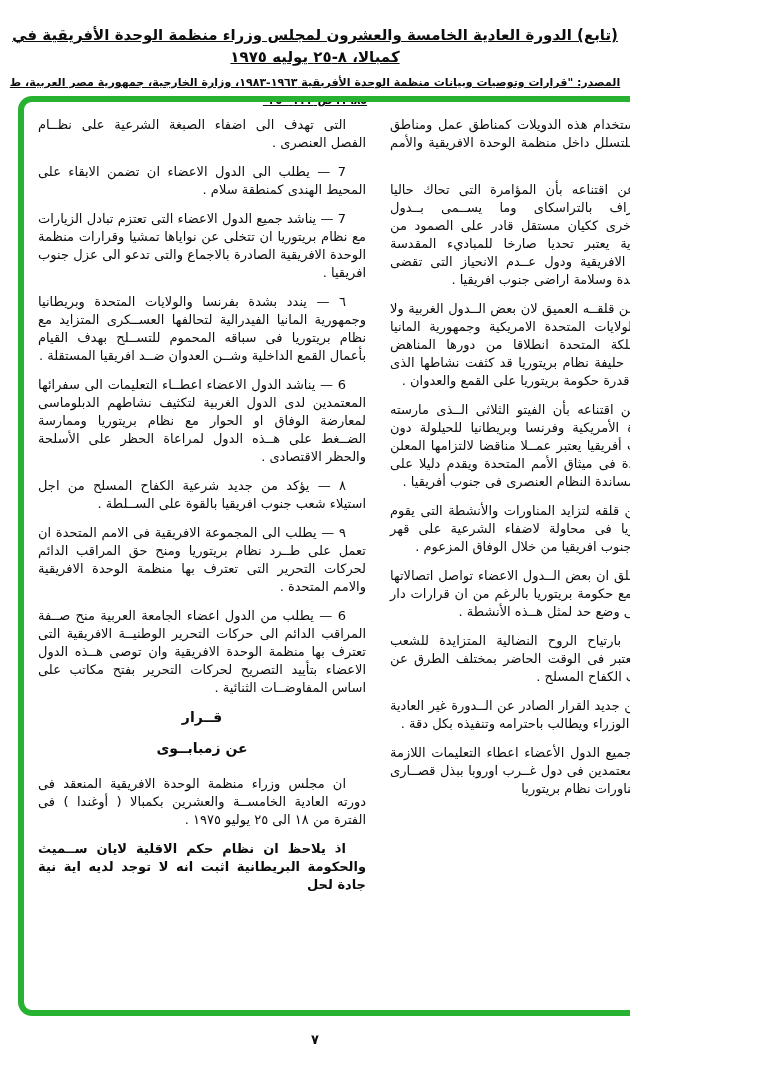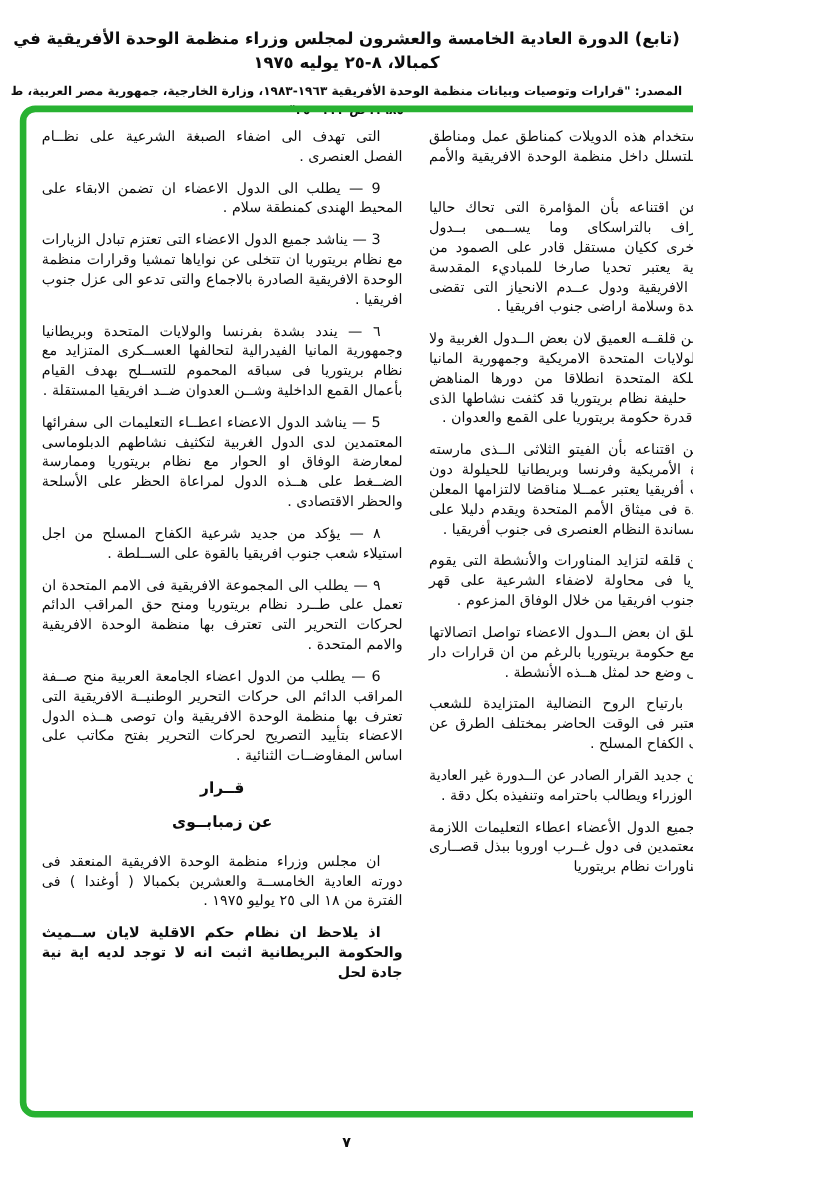--- a/index.html
+++ b/index.html
@@ -8,20 +8,21 @@
     background: #ffffff;
   }
   .page {
     position: relative;
     width: 630px;
     height: 1078px;
     background: #ffffff;
     font-family: "DejaVu Sans", sans-serif;
     color: #0d0d0d;
     overflow: hidden;
+    text-decoration: underline;
   }
   .page-header {
     text-align: center;
     direction: rtl;
     padding-top: 24px;
   }
   .header-title {
     font-size: 15px;
     font-weight: bold;
     line-height: 22px;
@@ -113,24 +114,24 @@
         <p class="para body">واذ يعــرب عن قلقــه العميق لان بعض الــدول الغربية ولا سيما فرنسا والولايات المتحدة الامريكية وجمهورية المانيا الفيدرالية والمملكة المتحدة انطلاقا من دورها المناهض لأفريقيا وبوصفها حليفة نظام بريتوريا قد كثفت نشاطها الذى يهدف الى تعزيز قدرة حكومة بريتوريا على القمع والعدوان .</p>
         <p class="para body">واذ يعرب عن اقتناعه بأن الفيتو الثلاثى الــذى مارسته الولايات المتحدة الأمريكية وفرنسا وبريطانيا للحيلولة دون طرد نظام جنوب أفريقيا يعتبر عمــلا مناقضا لالتزامها المعلن بالأهــداف الواردة فى ميثاق الأمم المتحدة ويقدم دليلا على مــدى التزامها بمساندة النظام العنصرى فى جنوب أفريقيا .</p>
         <p class="para body">واذ يعرب عن قلقه لتزايد المناورات والأنشطة التى يقوم بها نظام بريتوريا فى محاولة لاضفاء الشرعية على قهر واستغلال شعب جنوب افريقيا من خلال الوفاق المزعوم .</p>
         <p class="para body">واذ يسجل بقلق ان بعض الــدول الاعضاء تواصل اتصالاتها السرية والعلنية مع حكومة بريتوريا بالرغم من ان قرارات دار الســلام تدعو الى وضع حد لمثل هــذه الأنشطة .</p>
         <p class="para body">واذ يســجل بارتياح الروح النضالية المتزايدة للشعب الأفريقى الذى يعتبر فى الوقت الحاضر بمختلف الطرق عن عزمه على تكثيف الكفاح المسلح .</p>
         <p class="para body">١ — يؤكد من جديد القرار الصادر عن الــدورة غير العادية التاسعة لمجلس الوزراء ويطالب باحترامه وتنفيذه بكل دقة .</p>
         <p class="para body">٢ — يناشد جميع الدول الأعضاء اعطاء التعليمات اللازمة الى ســفرائها المعتمدين فى دول غــرب اوروبا ببذل قصــارى جهدهم لاحباط مناورات نظام بريتوريا</p>
       </div>
     <div class="col" id="col-left">
         <p class="para body">التى تهدف الى اضفاء الصبغة الشرعية على نظــام الفصل العنصرى .</p>
-        <p class="para body">9 — يطلب الى الدول الاعضاء ان تضمن الابقاء على المحيط الهندى كمنطقة سلام .</p>
-        <p class="para body">3 — يناشد جميع الدول الاعضاء التى تعتزم تبادل الزيارات مع نظام بريتوريا ان تتخلى عن نواياها تمشيا وقرارات منظمة الوحدة الافريقية الصادرة بالاجماع والتى تدعو الى عزل جنوب افريقيا .</p>
+        <p class="para body">7 — يطلب الى الدول الاعضاء ان تضمن الابقاء على المحيط الهندى كمنطقة سلام .</p>
+        <p class="para body">7 — يناشد جميع الدول الاعضاء التى تعتزم تبادل الزيارات مع نظام بريتوريا ان تتخلى عن نواياها تمشيا وقرارات منظمة الوحدة الافريقية الصادرة بالاجماع والتى تدعو الى عزل جنوب افريقيا .</p>
         <p class="para body">٦ — يندد بشدة بفرنسا والولايات المتحدة وبريطانيا وجمهورية المانيا الفيدرالية لتحالفها العســكرى المتزايد مع نظام بريتوريا فى سباقه المحموم للتســلح بهدف القيام بأعمال القمع الداخلية وشــن العدوان ضــد افريقيا المستقلة .</p>
-        <p class="para body">5 — يناشد الدول الاعضاء اعطــاء التعليمات الى سفرائها المعتمدين لدى الدول الغربية لتكثيف نشاطهم الدبلوماسى لمعارضة الوفاق او الحوار مع نظام بريتوريا وممارسة الضــغط على هــذه الدول لمراعاة الحظر على الأسلحة والحظر الاقتصادى .</p>
+        <p class="para body">6 — يناشد الدول الاعضاء اعطــاء التعليمات الى سفرائها المعتمدين لدى الدول الغربية لتكثيف نشاطهم الدبلوماسى لمعارضة الوفاق او الحوار مع نظام بريتوريا وممارسة الضــغط على هــذه الدول لمراعاة الحظر على الأسلحة والحظر الاقتصادى .</p>
         <p class="para body">٨ — يؤكد من جديد شرعية الكفاح المسلح من اجل استيلاء شعب جنوب افريقيا بالقوة على الســلطة .</p>
         <p class="para body">٩ — يطلب الى المجموعة الافريقية فى الامم المتحدة ان تعمل على طــرد نظام بريتوريا ومنح حق المراقب الدائم لحركات التحرير التى تعترف بها منظمة الوحدة الافريقية والامم المتحدة .</p>
         <p class="para body">6 — يطلب من الدول اعضاء الجامعة العربية منح صــفة المراقب الدائم الى حركات التحرير الوطنيــة الافريقية التى تعترف بها منظمة الوحدة الافريقية وان توصى هــذه الدول الاعضاء بتأييد التصريح لحركات التحرير بفتح مكاتب على اساس المفاوضــات الثنائية .</p>
         <p class="para heading">قــرار</p>
         <p class="para subheading">عن زمبابــوى</p>
         <p class="para body">ان مجلس وزراء منظمة الوحدة الافريقية المنعقد فى دورته العادية الخامســة والعشرين بكمبالا ( أوغندا ) فى الفترة من ١٨ الى ٢٥ يوليو ١٩٧٥ .</p>
         <p class="para bold-body">اذ يلاحظ ان نظام حكم الاقلية لايان ســميث والحكومة البريطانية اثبت انه لا توجد لديه اية نية جادة لحل</p>
       </div>
   </div>
 

